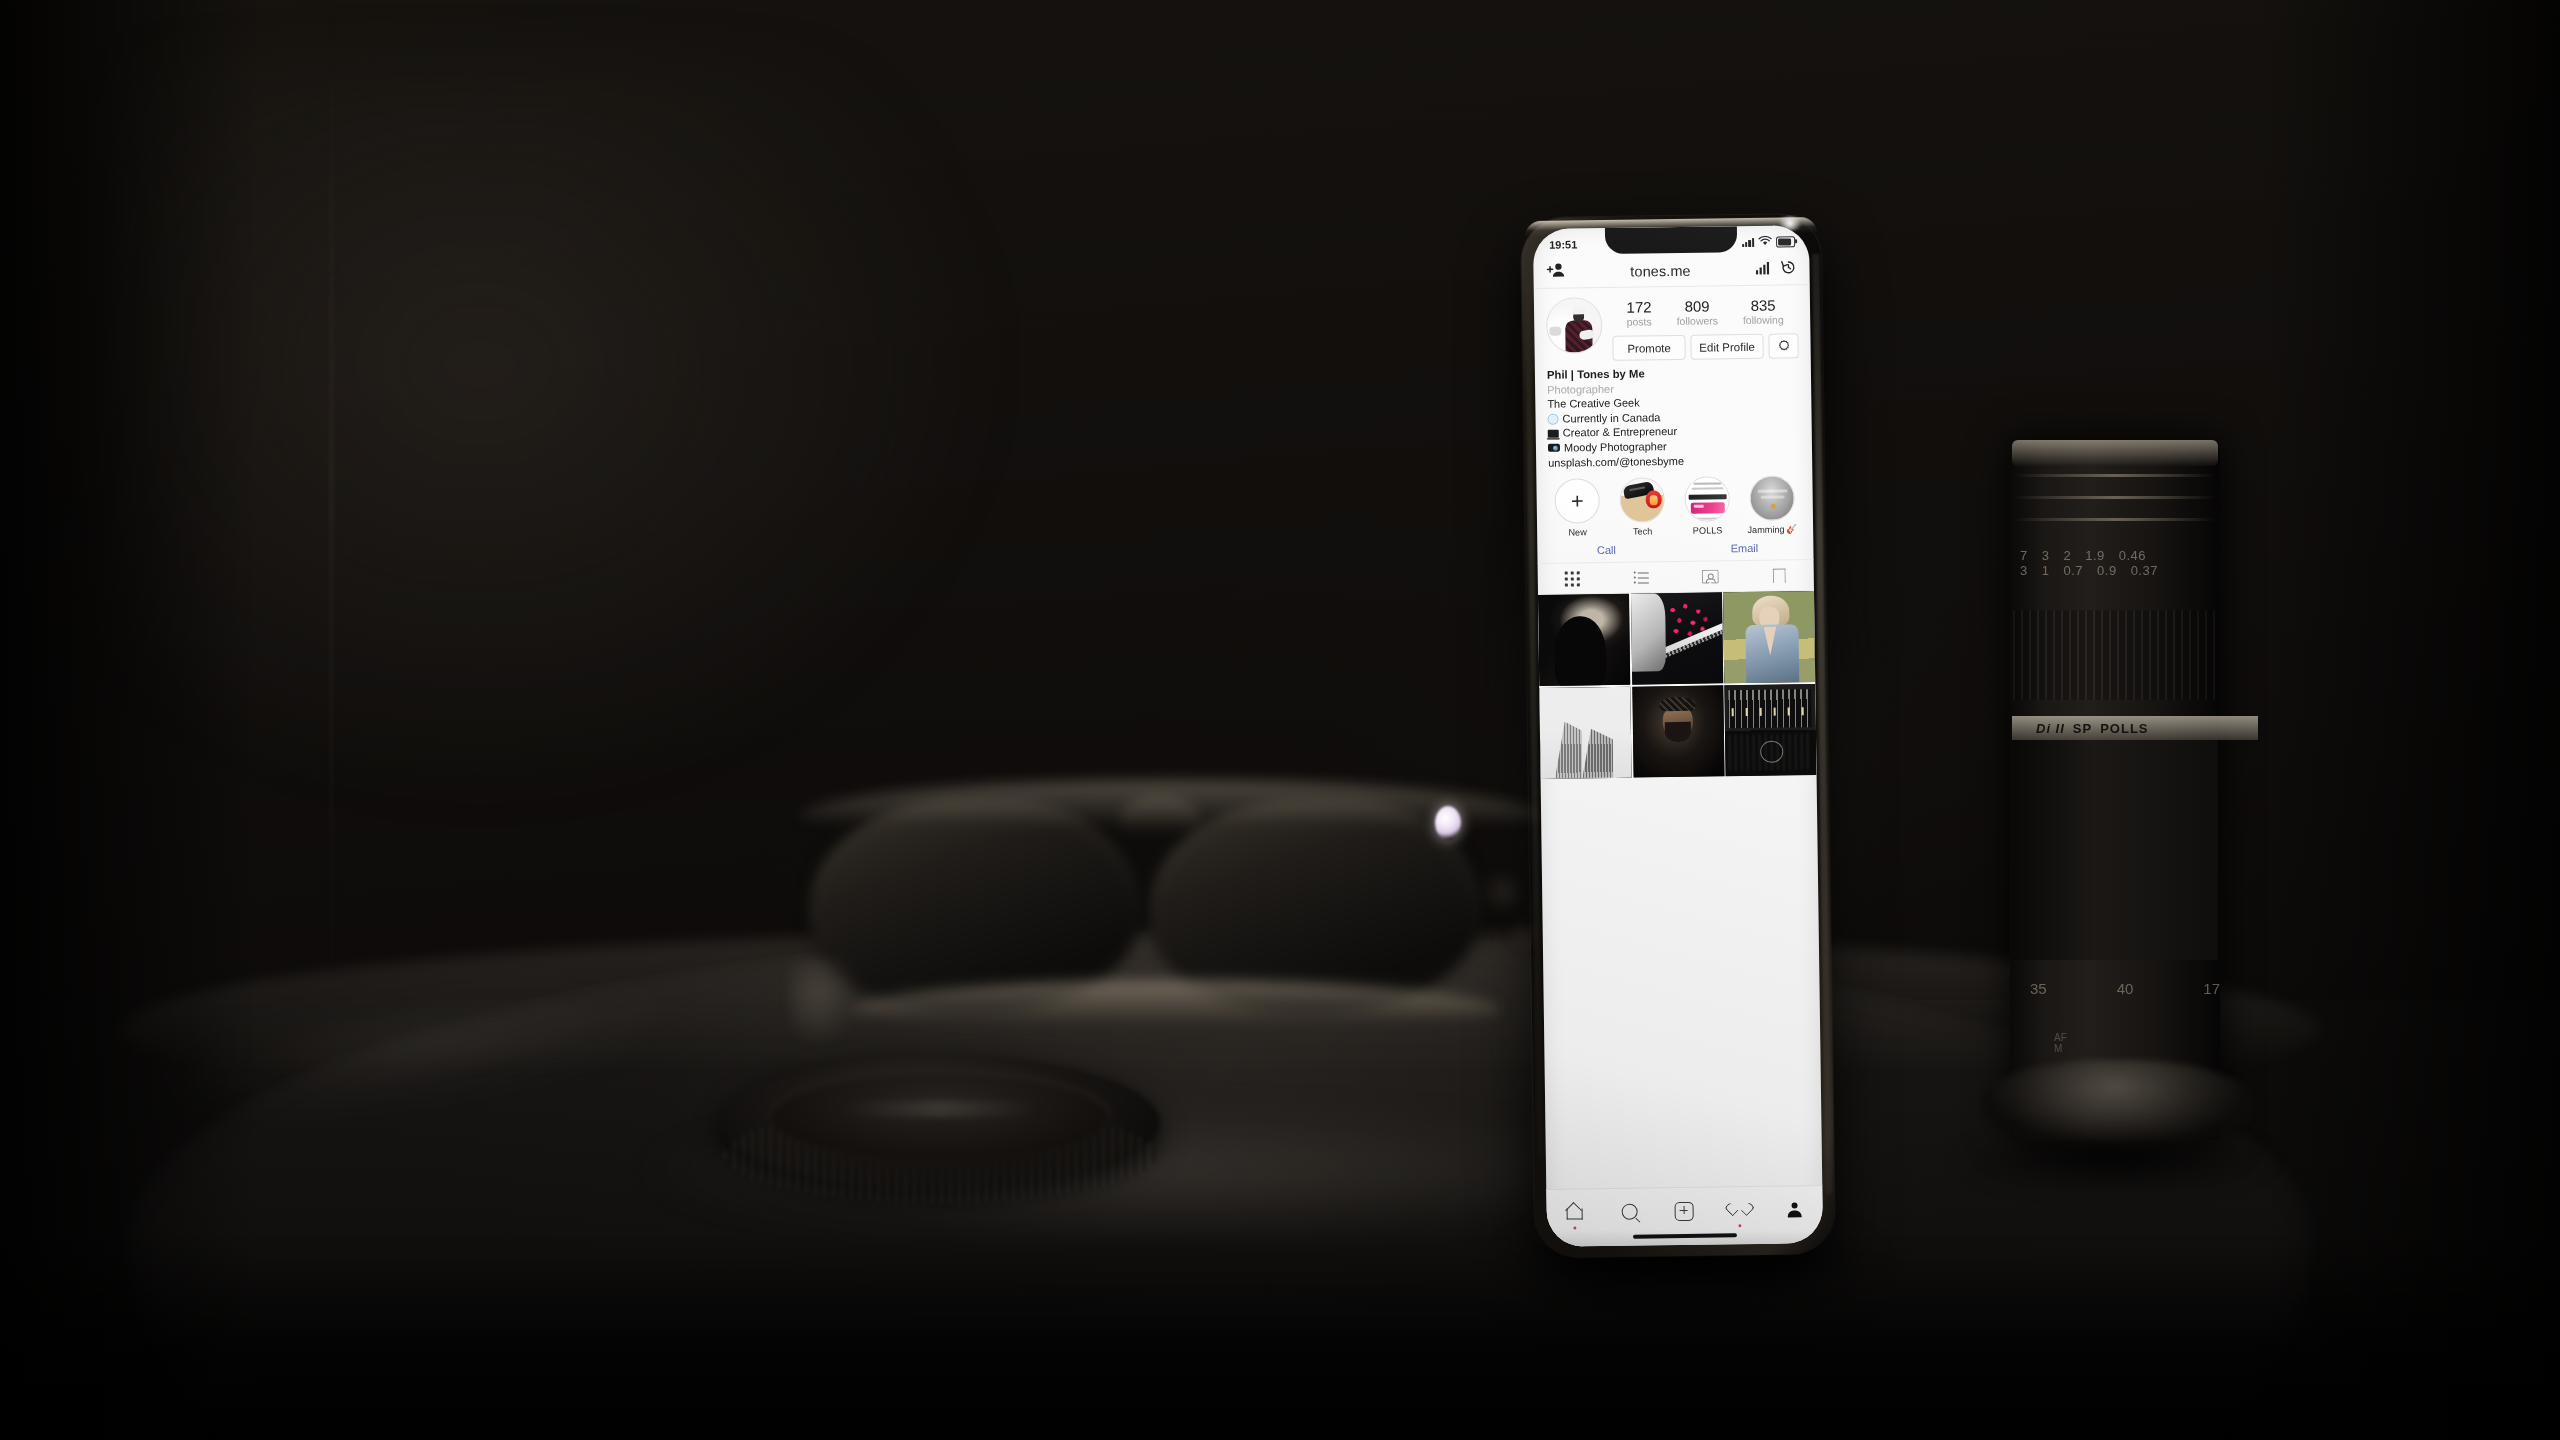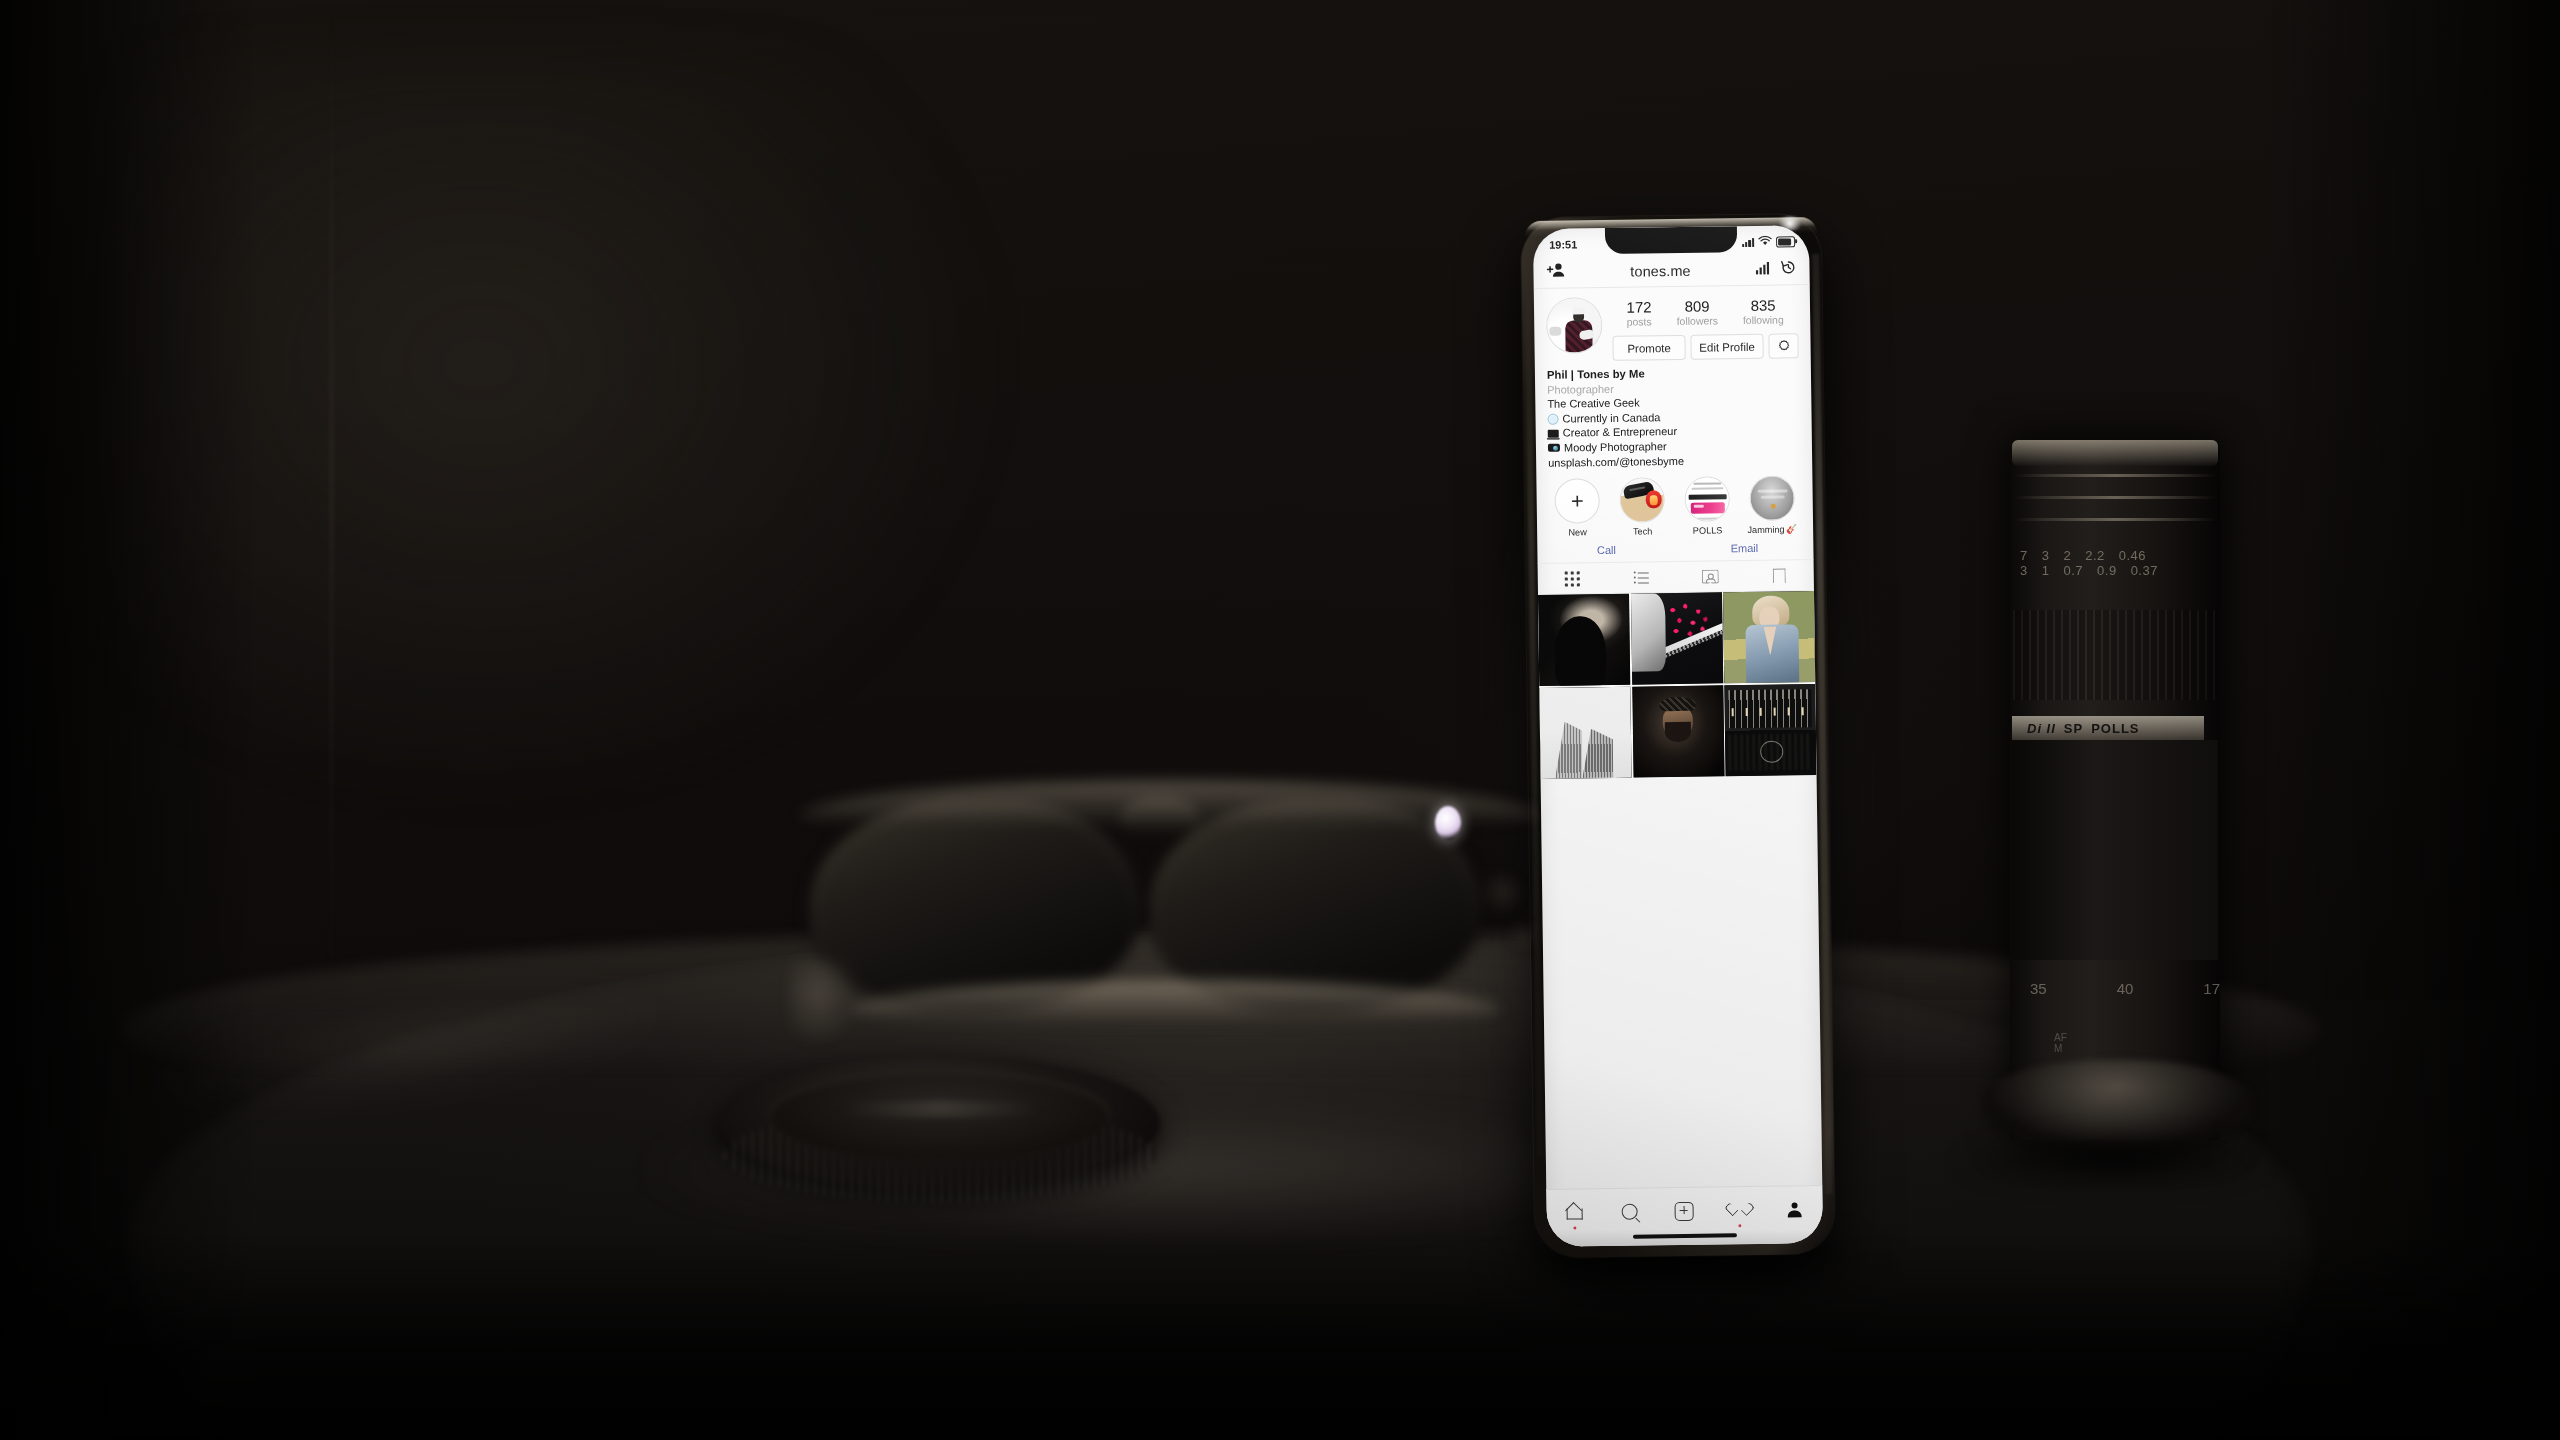--- a/index.html
+++ b/index.html
@@ -91,23 +91,23 @@
   .cl-top{position:absolute;left:2px;top:0px;width:206px;height:26px;
     background:linear-gradient(180deg,rgba(214,202,180,.55),rgba(40,36,32,.2));border-radius:6px;filter:blur(.5px);}
   .cl-ring{position:absolute;left:4px;width:202px;height:3px;
     background:linear-gradient(90deg,rgba(0,0,0,0),rgba(196,184,162,.45),rgba(0,0,0,0));}
   .cl-r1{top:34px;} .cl-r2{top:56px;} .cl-r3{top:78px;}
   .cl-scale{position:absolute;left:10px;top:108px;width:190px;height:46px;color:#b9ae9c;
     font-size:13px;letter-spacing:.5px;font-family:"Liberation Sans",sans-serif;opacity:.55;}
   .cl-scale .row{display:flex;gap:14px;}
   .cl-grip{position:absolute;left:3px;top:170px;width:204px;height:90px;
     background:repeating-linear-gradient(90deg,rgba(150,138,120,.12) 0 2px,rgba(6,5,5,.55) 2px 8px);opacity:.6;}
-  .cl-band{position:absolute;left:2px;top:276px;width:192px;height:24px;
+  .cl-band{position:absolute;left:2px;top:276px;width:246px;height:24px;
     background:linear-gradient(180deg,rgba(226,216,198,.62),rgba(150,140,122,.32));
-    display:flex;align-items:center;gap:8px;padding-left:15px;box-sizing:border-box;
+    display:flex;align-items:center;gap:8px;padding-left:24px;box-sizing:border-box;
     font-size:13px;color:#141210;font-weight:bold;letter-spacing:1px;overflow:hidden;}
   .cl-band .brand{font-style:italic;}
   .cl-lower{position:absolute;left:2px;top:300px;width:206px;height:220px;
     background:linear-gradient(90deg,#090807,#1b1816 40%,#100e0d 100%);}
   .cl-focal{position:absolute;left:20px;top:540px;width:190px;color:#b9ae9c;font-size:15px;opacity:.5;
     display:flex;justify-content:space-between;}
   .cl-afm{position:absolute;left:44px;top:592px;color:#a2988a;font-size:10px;opacity:.4;line-height:11px;}
   .cl-foot{position:absolute;left:-28px;top:620px;width:270px;height:90px;border-radius:46%;
     background:radial-gradient(ellipse at 50% 30%,rgba(178,166,146,.35),rgba(14,12,11,.9) 68%);filter:blur(3px);}
   .cl-shadow{position:absolute;left:-60px;top:690px;width:330px;height:60px;border-radius:50%;
@@ -344,21 +344,21 @@
     <div class="cl-barrel"></div>
     <div class="cl-top"></div>
     <div class="cl-ring cl-r1"></div>
     <div class="cl-ring cl-r2"></div>
     <div class="cl-ring cl-r3"></div>
     <div class="cl-scale">
       <div class="row">
         <span>7</span>
         <span>3</span>
         <span>2</span>
-        <span>2.2</span>
+        <span>1.9</span>
         <span>0.46</span>
       </div>
       <div class="row">
         <span>3</span>
         <span>1</span>
         <span>0.7</span>
         <span>0.9</span>
         <span>0.37</span>
       </div>
     </div>

